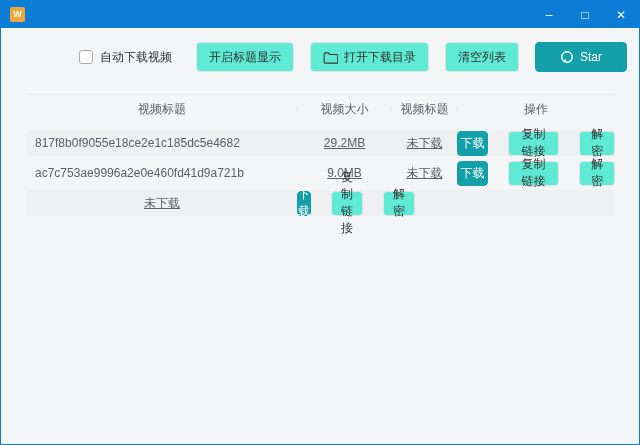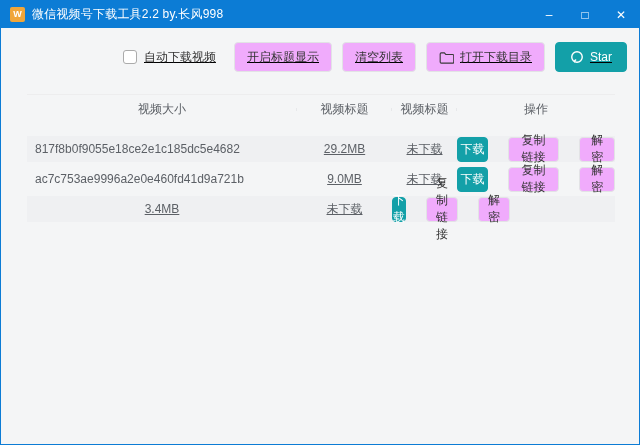--- a/index.html
+++ b/index.html
@@ -27,65 +27,64 @@
   .win-btn{
     width:36px; height:27px; display:flex; align-items:center; justify-content:center;
     background:transparent; border:0; color:#fff; font-size:12px; cursor:default;
   }
   .win-btn .glyph{line-height:1;}
   
   .toolbar{
     display:flex; align-items:center; margin:14px 12px 0 14px; height:30px;
   }
   .btn{
-    border:1px solid var(--btn-border); background:#f0abfc; color:#333;
+    border:1px solid var(--btn-border); background:#5eead4; color:#333;
     border-radius:4px; font-size:12px; height:30px; padding:0 12px;
     display:inline-flex; align-items:center; justify-content:center; gap:6px; cursor:default;
   }
   .btn.teal{background:var(--teal); border-color:var(--teal); color:#fff;}
   .listen-btn{width:112px;}
-  .right-group{margin-left:auto; display:flex; align-items:center; gap:10px;text-decoration:underline;}
+  .right-group{margin-left:auto; display:flex; align-items:center; gap:16px;}
   .chk-group{display:flex; align-items:center; gap:7px; margin-right:8px; font-size:12px; color:#333;}
   .checkbox{
     width:14px; height:14px; border:1px solid #ababab; border-radius:3px; background:#fff;
   }
-  .star-btn{width:72px;}
+  .star-btn{width:92px;}
   .icon-svg{display:block;}
   
   .table{margin:22px 24px 0 26px; font-size:12px; color:var(--text);}
   .thead{
     display:grid; grid-template-columns:270px 95px 65px 1fr;
     height:30px; align-items:center; border-top:1px solid #ededee;
   }
   .th{text-align:center; position:relative;}
   .th:not(:last-child)::after{
     content:""; position:absolute; right:0; top:7px; bottom:7px; width:1px; background:#e7e8ea;
   }
-  .tbody{margin-top:12px;}
+  .tbody{margin-top:6px;}
   .trow{
     display:grid; grid-template-columns:270px 95px 65px 1fr;
     height:26px; align-items:center; margin-bottom:4px;
   }
   .trow:nth-child(odd){background:var(--stripe);}
   .c-title{padding-left:8px; text-align:left; white-space:nowrap; overflow:hidden;}
   .c-size,.c-status{text-align:center;text-decoration:underline;}
   .c-ops{display:flex; align-items:center; gap:20px;}
   .btn.small{height:25px; font-size:12px; border-radius:4px;}
   .btn-download{width:46px; padding:0;}
   .btn-copy{padding:0 9px;}
   .btn-decrypt{padding:0 9px;}
 </style>
 </head>
 <body>
 
 <div class="window">
 
   <div class="titlebar">
     <div class="app-icon">W</div>
-    <div class="win-title">微信视频号下载工具2.2 by.长风998</div>
     <div class="titlebar-spacer"></div>
     <button class="win-btn">
       <span class="glyph">–</span>
     </button>
     <button class="win-btn">
       <span class="glyph">□</span>
     </button>
     <button class="win-btn">
       <span class="glyph">✕</span>
     </button>
@@ -94,43 +93,43 @@
   <div class="toolbar">
 
     <div class="right-group">
       <div class="chk-group">
         <span class="checkbox"></span>
         <span>自动下载视频</span>
       </div>
 
       <button class="btn">开启标题显示</button>
 
-      <button class="btn">清空列表</button>
-
       <button class="btn">
         <svg class="icon-svg" width="15" height="13" viewBox="0 0 16 14">
           <path d="M1.2 3.2c0-.7.5-1.2 1.2-1.2h3.3l1.5 1.7h7.4c.7 0 1.2.5 1.2 1.2v7c0 .7-.5 1.2-1.2 1.2H2.4c-.7 0-1.2-.5-1.2-1.2v-8.7z" fill="none" stroke="#3a3a3a" stroke-width="1.2"></path>
         </svg>
         <span>打开下载目录</span>
       </button>
+
+      <button class="btn">清空列表</button>
 
       <button class="btn teal star-btn">
         <svg class="icon-svg" width="14" height="14" viewBox="0 0 16 16">
           <circle cx="8" cy="8" r="6" fill="none" stroke="#fff" stroke-width="1.6"></circle>
           <path d="M5.2 13.4c0-1.3.6-1.8 1.3-2" fill="none" stroke="#fff" stroke-width="1.6" stroke-linecap="round"></path>
         </svg>
         <span>Star</span>
       </button>
     </div>
   </div>
 
   <div class="table">
     <div class="thead">
+      <div class="th">视频标题</div>
       <div class="th">视频大小</div>
-      <div class="th">视频标题</div>
       <div class="th">视频标题</div>
       <div class="th">操作</div>
     </div>
     <div class="tbody">
   <div class="trow">
     <div class="c-title">817f8b0f9055e18ce2e1c185dc5e4682</div>
     <div class="c-size">29.2MB</div>
     <div class="c-status">未下载</div>
     <div class="c-ops">
       <button class="btn teal small btn-download">下载</button>
@@ -144,21 +143,20 @@
     <div class="c-size">9.0MB</div>
     <div class="c-status">未下载</div>
     <div class="c-ops">
       <button class="btn teal small btn-download">下载</button>
       <button class="btn small btn-copy">复制链接</button>
       <button class="btn small btn-decrypt">解密</button>
     </div>
   </div>
 
   <div class="trow">
-    <div class="c-size">3.4MB</div>
     <div class="c-status">未下载</div>
     <div class="c-ops">
       <button class="btn teal small btn-download">下载</button>
       <button class="btn small btn-copy">复制链接</button>
       <button class="btn small btn-decrypt">解密</button>
     </div>
   </div>
 </div>
   </div>
 

